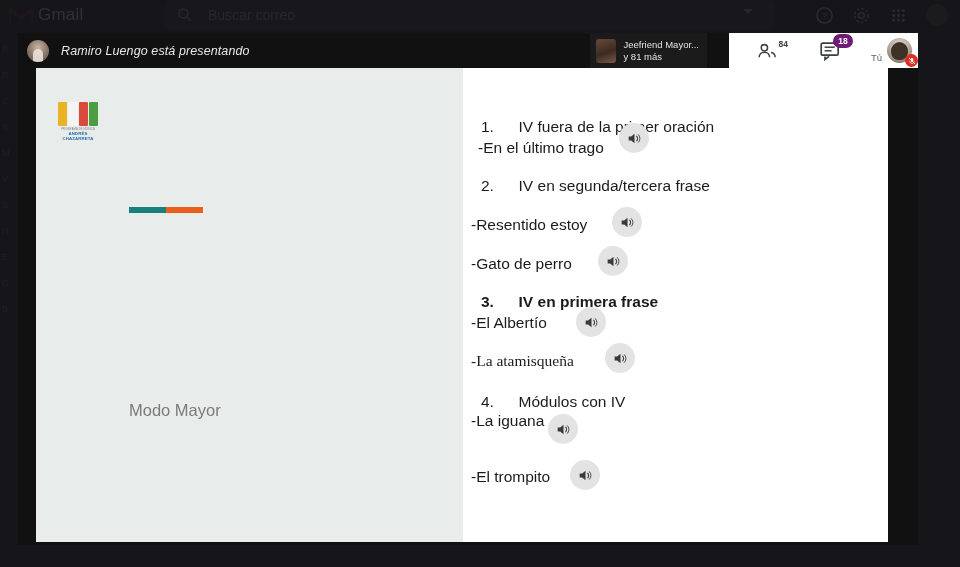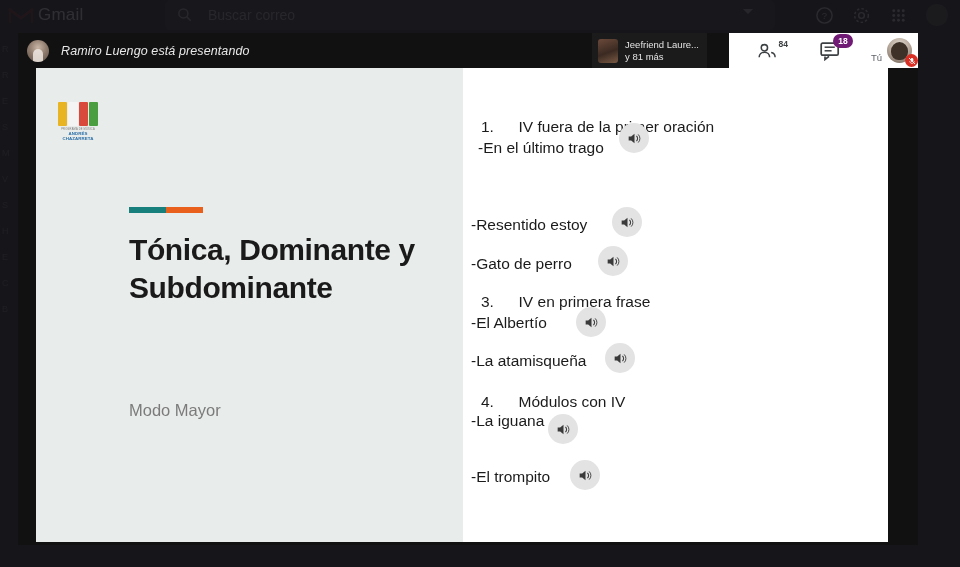--- a/index.html
+++ b/index.html
@@ -211,21 +211,21 @@
 
 <div class="meet-window">
 
   <div class="meet-topbar">
     <span class="presenter-avatar"></span>
     <span class="presenter-text">Ramiro Luengo está presentando</span>
 
     <div class="meet-chip">
       <span class="chip-avatar"></span>
       <span class="chip-names">
-        <span class="chip-line">Jeefriend Laure...</span>
+        <span class="chip-line">Jeefriend Mayor...</span>
         <span class="chip-line">y 81 más</span>
       </span>
     </div>
 
     <div class="meet-ctrls">
       <span class="ctrl people-btn">
         <svg width="22" height="18" viewBox="0 0 24 20">
           <circle cx="8" cy="6.4" r="3.5" fill="none" stroke="#3c4043" stroke-width="1.7"></circle>
           <path d="M2.2 17c0-3.4 2.6-5.6 5.8-5.6s5.8 2.2 5.8 5.6" fill="none" stroke="#3c4043" stroke-width="1.7"></path>
           <path d="M15.5 11.6c2.6.3 4.4 2.3 4.4 5.4" fill="none" stroke="#3c4043" stroke-width="1.6"></path>
@@ -272,21 +272,20 @@
           <b>PROGRAMA DE MÚSICA</b>
           <s>ANDRÉS CHAZARRETA</s>
         </div>
       </div>
 
       <div class="accent-bar">
         <i style="width:50%;background:#17807d"></i>
           <i style="width:50%;background:#e8601c"></i>
       </div>
 
-      <div class="slide-title">Tónica, Dominante y Subdominante</div>
       <div class="slide-subtitle">Modo Mayor</div>
     </div>
 
     <div class="slide-right">
 
       <div class="line num" style="left:18px;top:51px;">
         <span>1.</span>
         <span style="display:inline-block;width:16px;"></span>
         <span>IV fuera de la primer oración</span>
       </div>
@@ -294,20 +293,25 @@
         <span>-En el último trago</span>
       </div>
       <div class="spk" style="left:156px;top:55px;">
         <svg width="15" height="15" viewBox="0 0 18 18">
             <path d="M2 6.6h3l4-3.2v11.2l-4-3.2H2z" fill="#3a3a3a"></path>
             <path d="M11.3 5.9a4.2 4.2 0 010 6.2" fill="none" stroke="#3a3a3a" stroke-width="1.3"></path>
             <path d="M13.4 4.1a6.8 6.8 0 010 9.8" fill="none" stroke="#3a3a3a" stroke-width="1.1"></path>
           </svg>
       </div>
 
+      <div class="line num" style="left:18px;top:110px;">
+        <span>2.</span>
+        <span style="display:inline-block;width:16px;"></span>
+        <span>IV en segunda/tercera frase</span>
+      </div>
       <div class="line" style="left:8px;top:149px;">
         <span>-Resentido estoy</span>
       </div>
       <div class="spk" style="left:149px;top:139px;">
         <svg width="15" height="15" viewBox="0 0 18 18">
             <path d="M2 6.6h3l4-3.2v11.2l-4-3.2H2z" fill="#3a3a3a"></path>
             <path d="M11.3 5.9a4.2 4.2 0 010 6.2" fill="none" stroke="#3a3a3a" stroke-width="1.3"></path>
             <path d="M13.4 4.1a6.8 6.8 0 010 9.8" fill="none" stroke="#3a3a3a" stroke-width="1.1"></path>
           </svg>
       </div>
@@ -316,37 +320,37 @@
         <span>-Gato de perro</span>
       </div>
       <div class="spk" style="left:135px;top:178px;">
         <svg width="15" height="15" viewBox="0 0 18 18">
             <path d="M2 6.6h3l4-3.2v11.2l-4-3.2H2z" fill="#3a3a3a"></path>
             <path d="M11.3 5.9a4.2 4.2 0 010 6.2" fill="none" stroke="#3a3a3a" stroke-width="1.3"></path>
             <path d="M13.4 4.1a6.8 6.8 0 010 9.8" fill="none" stroke="#3a3a3a" stroke-width="1.1"></path>
           </svg>
       </div>
 
-      <div class="line num" style="left:18px;top:226px;">
+      <div class="line num" style="left:18px;top:226px;font-weight:bold;">
         <span>3.</span>
         <span style="display:inline-block;width:16px;"></span>
         <span>IV en primera frase</span>
       </div>
       <div class="line" style="left:8px;top:247px;">
         <span>-El Albertío</span>
       </div>
       <div class="spk" style="left:113px;top:239px;">
         <svg width="15" height="15" viewBox="0 0 18 18">
             <path d="M2 6.6h3l4-3.2v11.2l-4-3.2H2z" fill="#3a3a3a"></path>
             <path d="M11.3 5.9a4.2 4.2 0 010 6.2" fill="none" stroke="#3a3a3a" stroke-width="1.3"></path>
             <path d="M13.4 4.1a6.8 6.8 0 010 9.8" fill="none" stroke="#3a3a3a" stroke-width="1.1"></path>
           </svg>
       </div>
 
-      <div class="line" style="left:8px;top:285px;">
+      <div class="line" style="left:8px;top:285px;font-family:Liberation Serif, serif;">
         <span>-La atamisqueña</span>
       </div>
       <div class="spk" style="left:142px;top:275px;">
         <svg width="15" height="15" viewBox="0 0 18 18">
             <path d="M2 6.6h3l4-3.2v11.2l-4-3.2H2z" fill="#3a3a3a"></path>
             <path d="M11.3 5.9a4.2 4.2 0 010 6.2" fill="none" stroke="#3a3a3a" stroke-width="1.3"></path>
             <path d="M13.4 4.1a6.8 6.8 0 010 9.8" fill="none" stroke="#3a3a3a" stroke-width="1.1"></path>
           </svg>
       </div>
 

